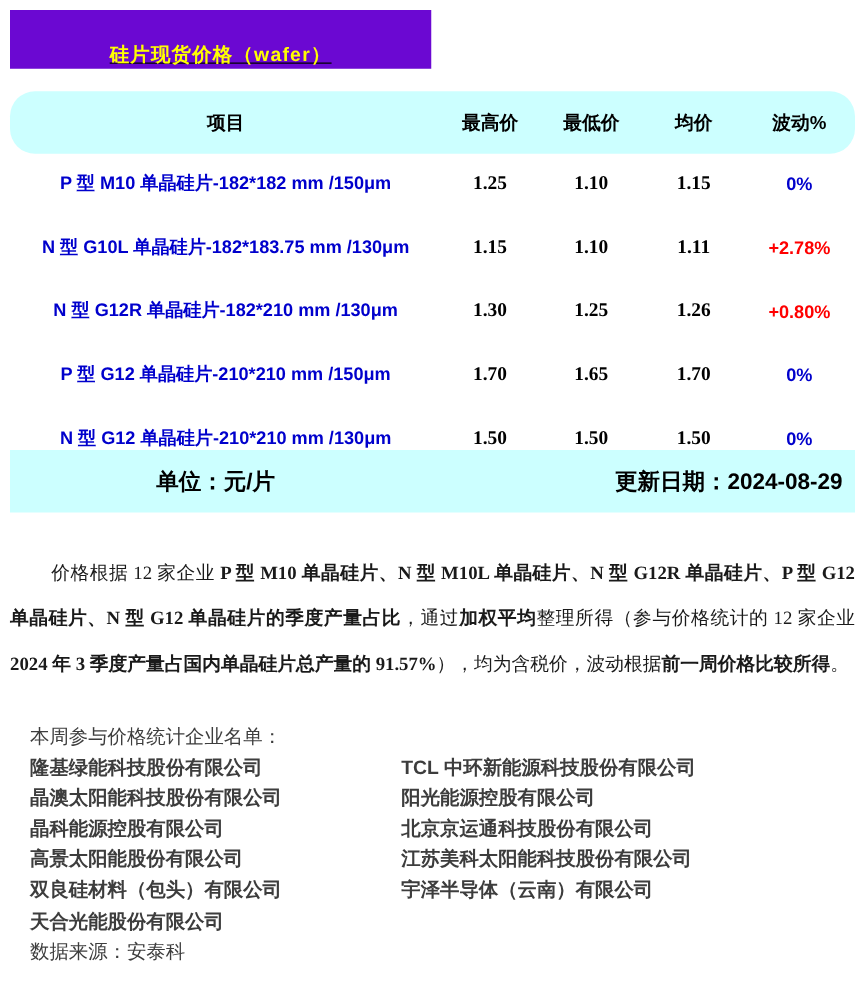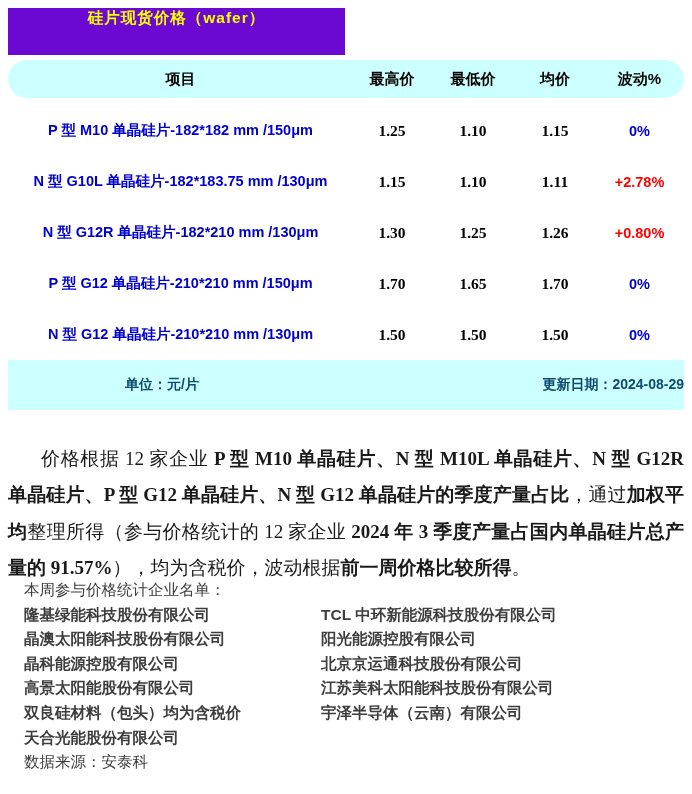--- a/index.html
+++ b/index.html
@@ -8,66 +8,66 @@
     width:692px;
     height:794px;
     background:#ffffff;
     font-family:"Liberation Sans",sans-serif;
     overflow:hidden;
   }
   
   .banner{
     position:absolute; left:8px; top:8px; width:337px; height:47px;
     background:var(--banner_bg);
-    display:flex; align-items:flex-start; justify-content:center;
+    display:flex; align-items:flex-end; justify-content:center;text-decoration:underline;
   }
   .banner-title{
     color:var(--banner_text);
     font-size:15.5px; font-weight:bold; letter-spacing:1px;
   }
   
   .thead{
-    position:absolute; left:8px; top:60px; width:676px; height:38px;
+    position:absolute; left:8px; top:73px; width:676px; height:50px;
     background:var(--header_bg);
     display:flex; align-items:center;
     font-weight:bold; font-size:15px; color:#000;border-radius:20px;
   }
   .col-name{width:345px; text-align:center;}
   .col-high{width:78px;  text-align:center;}
   .col-low {width:84px;  text-align:center;}
   .col-avg {width:80px;  text-align:center;}
   .col-chg {width:89px;  text-align:center;}
   .tbody{
     position:absolute; left:8px; top:105px; width:676px; height:255px;
     display:flex; flex-direction:column;
   }
-  .trow{height:51px; display:flex; align-items:center;}
+  .trow{height:51px; display:flex; align-items:flex-end;}
   .trow .col-name{
     color:var(--row_name); font-weight:bold; font-size:14.5px;
   }
   .price{
     font-family:"Liberation Serif",serif;
     font-weight:bold; font-size:15.5px; color:var(--price);
   }
   .chg{font-weight:bold; font-size:14.5px;}
   .chg.blue{color:var(--flat_blue);}
   .chg.red{color:var(--up_red);}
   .tfoot{
     position:absolute; left:8px; top:360px; width:676px; height:50px;
     background:var(--header_bg);
     display:flex; align-items:center; justify-content:space-between;
-    font-weight:bold; font-size:14px; color:#0c4a6e;
+    font-weight:bold; font-size:18px; color:#000000;
   }
   .tfoot .unit{margin-left:117px;}
-  .tfoot .update{}
+  .tfoot .update{margin-right:10px;}
   
   .note{
     position:absolute; left:8px; top:441px; width:676px;
     font-family:"Liberation Serif",serif;
-    font-size:19px; line-height:36.4px; color:var(--body_text);
+    font-size:15px; line-height:36.4px; color:var(--body_text);
     text-align:justify; text-indent:33px;
   }
   .note .b{font-weight:bold;}
   
   .companies{
     position:absolute; left:24px; top:578px; width:676px;
     font-size:15.5px; color:var(--company_text); line-height:24.6px;
   }
   .companies .heading{white-space:nowrap;}
   .companies .grid{display:grid; grid-template-columns:297px 1fr;font-weight:bold;}
@@ -139,20 +139,20 @@
     <div class="heading">本周参与价格统计企业名单：</div>
     <div class="grid">
         <div>隆基绿能科技股份有限公司</div>
         <div>TCL 中环新能源科技股份有限公司</div>
         <div>晶澳太阳能科技股份有限公司</div>
         <div>阳光能源控股有限公司</div>
         <div>晶科能源控股有限公司</div>
         <div>北京京运通科技股份有限公司</div>
         <div>高景太阳能股份有限公司</div>
         <div>江苏美科太阳能科技股份有限公司</div>
-        <div>双良硅材料（包头）均为含税价</div>
+        <div>双良硅材料（包头）有限公司</div>
         <div>宇泽半导体（云南）有限公司</div>
         <div>天合光能股份有限公司</div>
       </div>
     <div class="source">数据来源：安泰科</div>
   </div>
 
 </div>
 
 </body></html>

